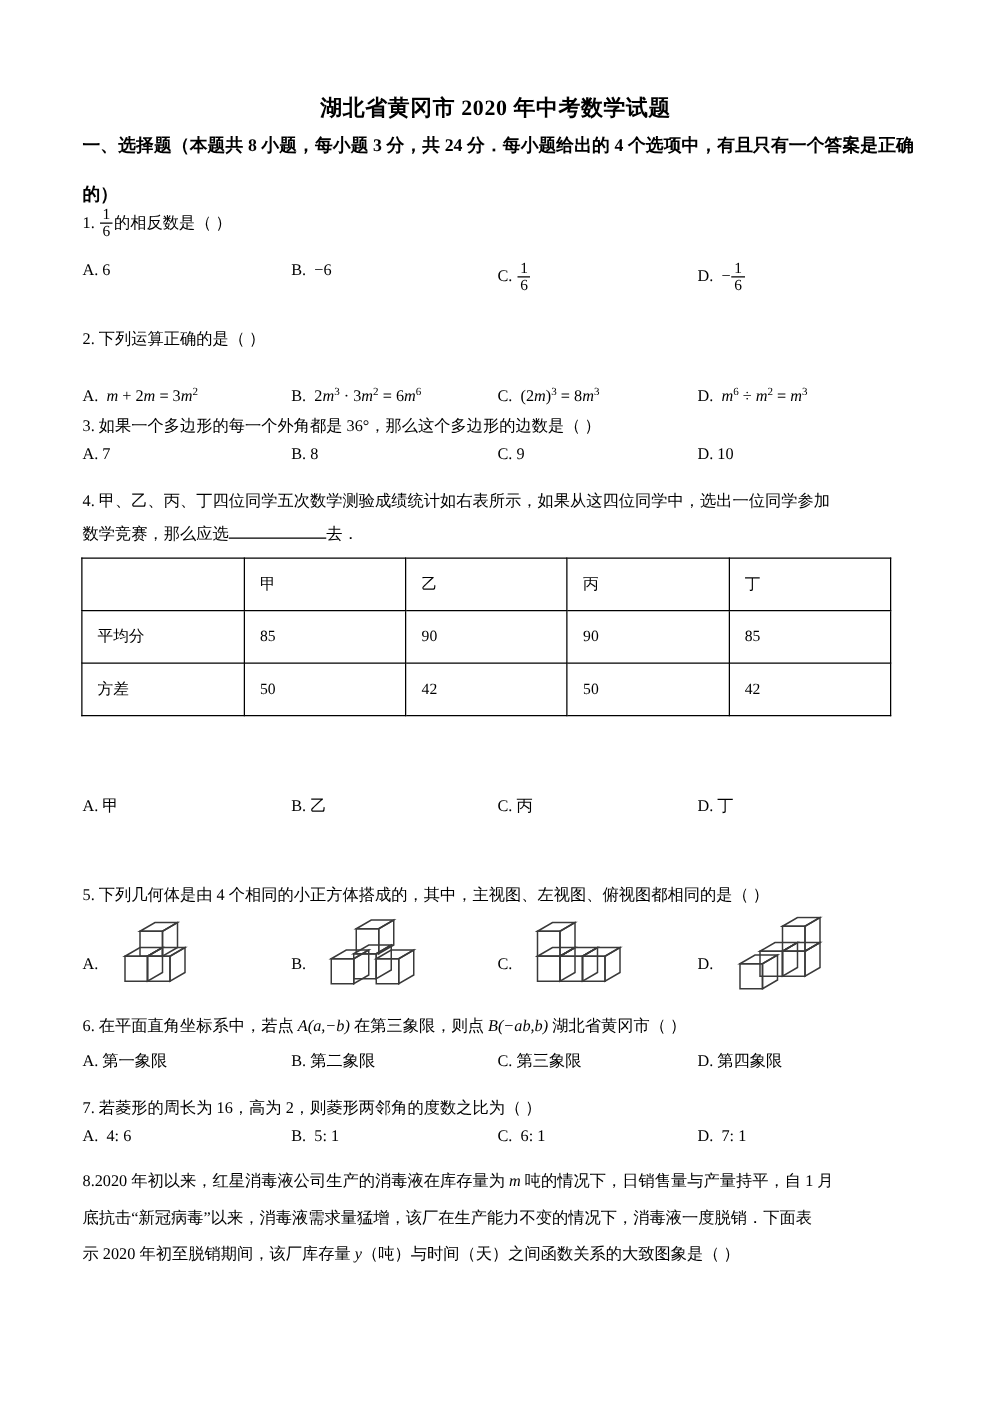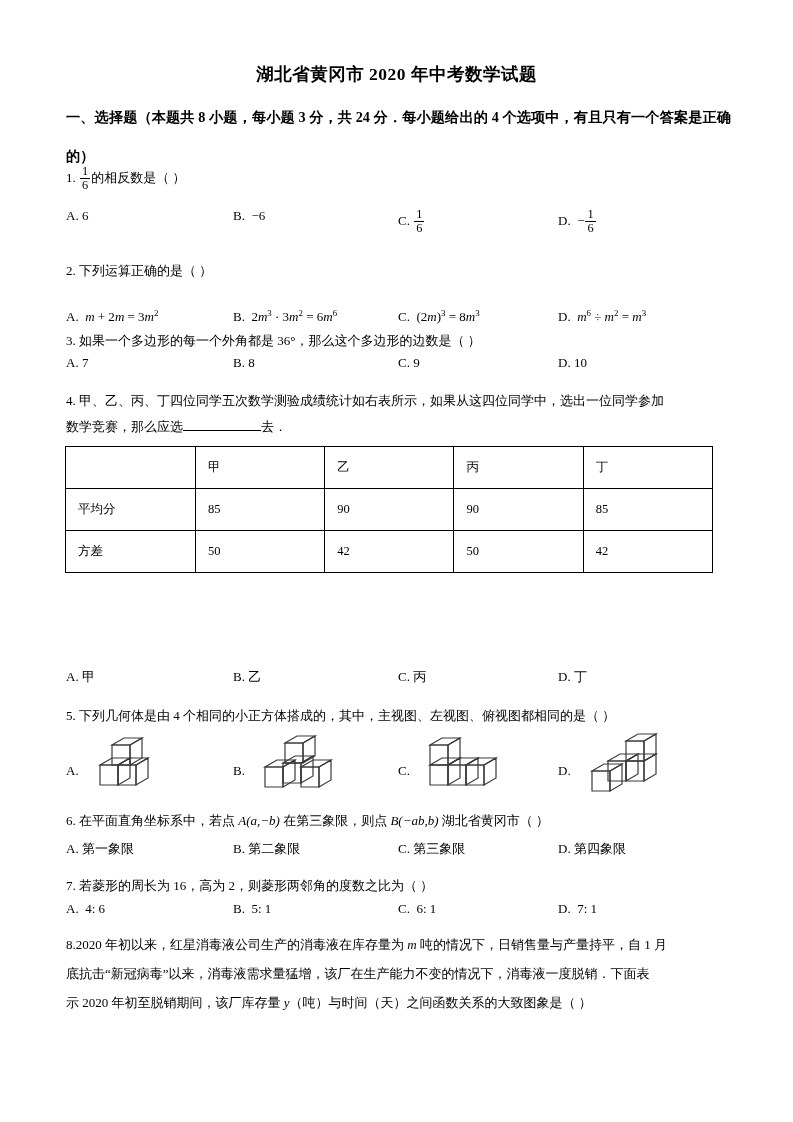--- a/index.html
+++ b/index.html
@@ -15,21 +15,21 @@
     position:absolute;
     left:0;top:0;
     width:793px;height:1122px;
     padding:0;
   }
   .title{
     text-align:center;
     font-size:17.5px;
     font-weight:bold;
     letter-spacing:0.5px;
-    margin:4px;
+    margin:16px;
     position:absolute;
     left:0;right:0;
     top:58px;
   }
   .section-head{
     position:absolute;
     left:66px;
     right:62px;
     top:98px;
     font-size:14.2px;
@@ -175,21 +175,21 @@
     <tr>
       <td class="col0">方差</td>
       <td>50</td>
       <td>42</td>
       <td>50</td>
       <td>42</td>
     </tr>
   </tbody>
     </table>
 
-  <div class="opts" style="top:668px;">
+  <div class="opts" style="top:636px;">
     <span class="opt c0"><span class="lbl">A.</span> <span>甲</span></span>
     <span class="opt c1"><span class="lbl">B.</span> <span>乙</span></span>
     <span class="opt c2"><span class="lbl">C.</span> <span>丙</span></span>
     <span class="opt c3"><span class="lbl">D.</span> <span>丁</span></span>
   </div>
 
   <div class="qstem" style="top:703px;">
     <span>5.</span>
     <span>下列几何体是由 4 个相同的小正方体搭成的，其中，主视图、左视图、俯视图都相同的是（      ）</span>
   </div>

